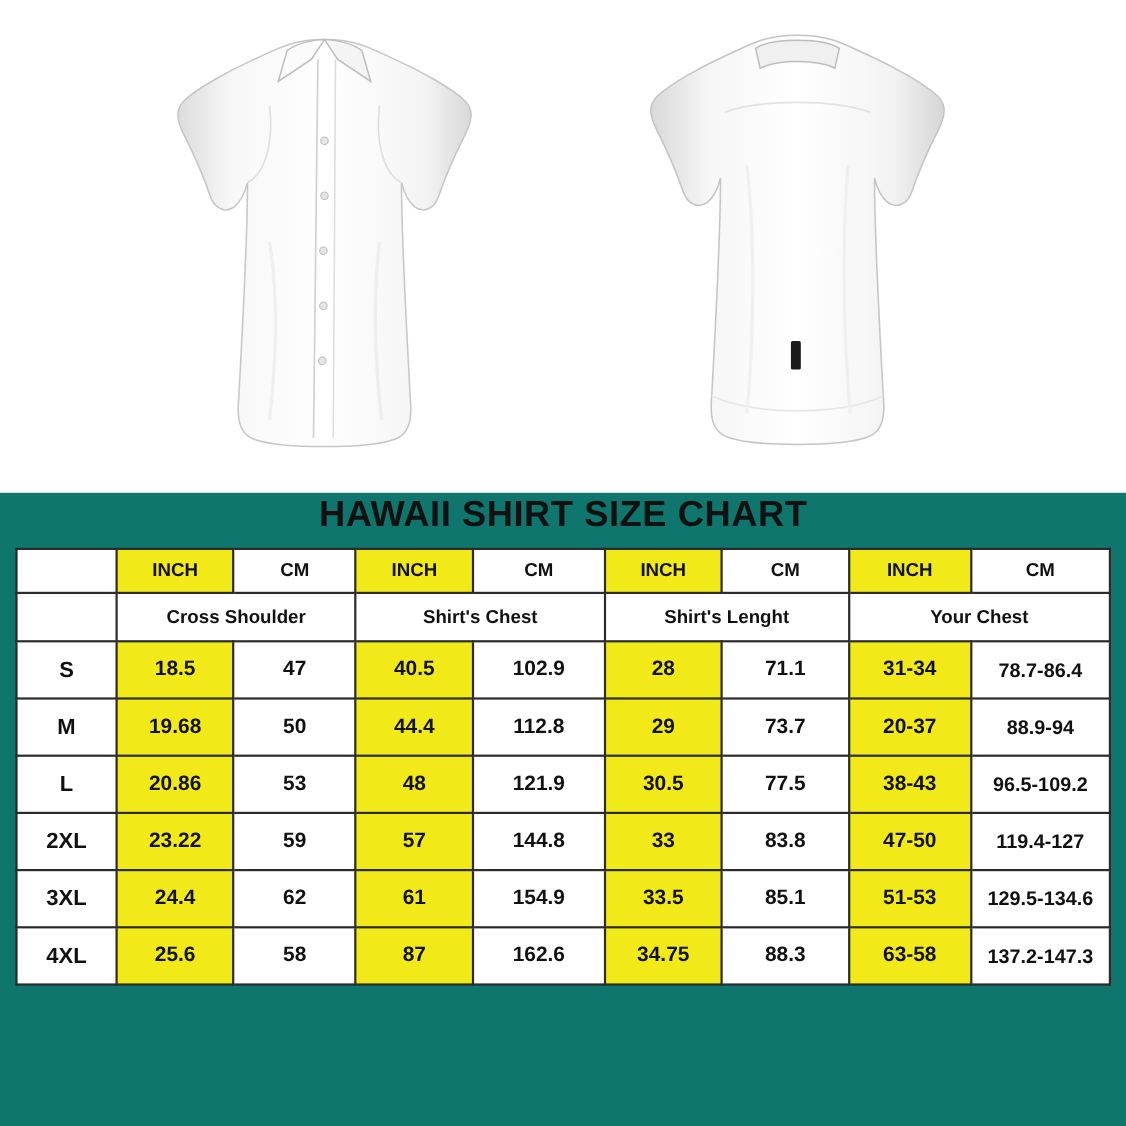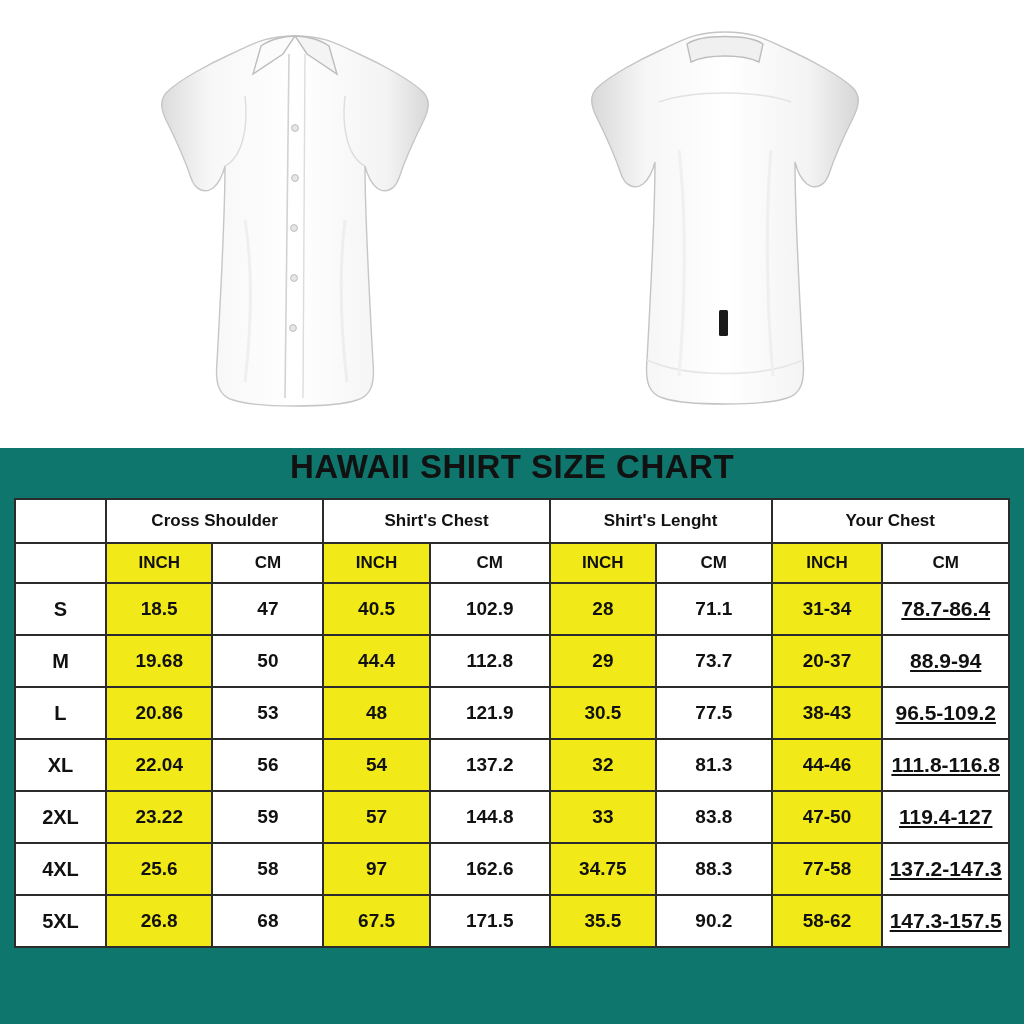--- a/index.html
+++ b/index.html
@@ -86,21 +86,21 @@
     font-weight: bold;
     background: #ffffff;
   }
   td.val {
     height: 50px;
     font-size: 19px;
     font-weight: bold;
     background: #ffffff;
   }
   td.val.hl { background: #f2ea18; text-align: center; }
-  td.val.small { font-size: 21px; font-weight: bold; text-decoration: underline; }
+  td.val.small { font-size: 18px; font-weight: bold; }
 
   col.c-size { width: 82px; }
   col.c-in   { width: 96px; }
   col.c-cm   { width: 100px; }
   col.c-in2  { width: 96px; }
   col.c-cm2  { width: 108px; }
   col.c-in3  { width: 96px; }
   col.c-cm3  { width: 104px; }
   col.c-in4  { width: 100px; }
   col.c-cm4  { width: 114px; }
@@ -200,37 +200,37 @@
           <col class="c-cm">
         <col class="c-in2">
           <col class="c-cm2">
           <col class="c-in3">
         <col class="c-cm3">
           <col class="c-in4">
           <col class="c-cm4">
       </colgroup>
       <thead>
         <tr>
-          <th class="group-head"></th>
-          <th class="group-head" colspan="2">Cross Shoulder</th>
-          <th class="group-head" colspan="2">Shirt's Chest</th>
-          <th class="group-head" colspan="2">Shirt's Lenght</th>
-          <th class="group-head" colspan="2">Your Chest</th>
-        </tr>
-        <tr>
           <th class="unit-head cm"></th>
           <th class="unit-head inch">INCH</th>
           <th class="unit-head cm">CM</th>
           <th class="unit-head inch">INCH</th>
           <th class="unit-head cm">CM</th>
           <th class="unit-head inch">INCH</th>
           <th class="unit-head cm">CM</th>
           <th class="unit-head inch">INCH</th>
           <th class="unit-head cm">CM</th>
         </tr>
+        <tr>
+          <th class="group-head"></th>
+          <th class="group-head" colspan="2">Cross Shoulder</th>
+          <th class="group-head" colspan="2">Shirt's Chest</th>
+          <th class="group-head" colspan="2">Shirt's Lenght</th>
+          <th class="group-head" colspan="2">Your Chest</th>
+        </tr>
       </thead>
       <tbody>
         <tr>
           <td class="size-cell">S</td>
           <td class="val hl">18.5</td>
           <td class="val">47</td>
           <td class="val hl">40.5</td>
           <td class="val">102.9</td>
           <td class="val hl">28</td>
           <td class="val">71.1</td>
@@ -253,60 +253,49 @@
           <td class="val hl">20.86</td>
           <td class="val">53</td>
           <td class="val hl">48</td>
           <td class="val">121.9</td>
           <td class="val hl">30.5</td>
           <td class="val">77.5</td>
           <td class="val hl">38-43</td>
           <td class="val small">96.5-109.2</td>
         </tr>
         <tr>
-          <td class="size-cell">XL</td>
-          <td class="val hl">22.04</td>
-          <td class="val">56</td>
-          <td class="val hl">54</td>
-          <td class="val">137.2</td>
-          <td class="val hl">32</td>
-          <td class="val">81.3</td>
-          <td class="val hl">44-46</td>
-          <td class="val small">111.8-116.8</td>
-        </tr>
-        <tr>
           <td class="size-cell">2XL</td>
           <td class="val hl">23.22</td>
           <td class="val">59</td>
           <td class="val hl">57</td>
           <td class="val">144.8</td>
           <td class="val hl">33</td>
           <td class="val">83.8</td>
           <td class="val hl">47-50</td>
           <td class="val small">119.4-127</td>
         </tr>
         <tr>
+          <td class="size-cell">3XL</td>
+          <td class="val hl">24.4</td>
+          <td class="val">62</td>
+          <td class="val hl">61</td>
+          <td class="val">154.9</td>
+          <td class="val hl">33.5</td>
+          <td class="val">85.1</td>
+          <td class="val hl">51-53</td>
+          <td class="val small">129.5-134.6</td>
+        </tr>
+        <tr>
           <td class="size-cell">4XL</td>
           <td class="val hl">25.6</td>
           <td class="val">58</td>
-          <td class="val hl">97</td>
+          <td class="val hl">87</td>
           <td class="val">162.6</td>
           <td class="val hl">34.75</td>
           <td class="val">88.3</td>
-          <td class="val hl">77-58</td>
+          <td class="val hl">63-58</td>
           <td class="val small">137.2-147.3</td>
-        </tr>
-        <tr>
-          <td class="size-cell">5XL</td>
-          <td class="val hl">26.8</td>
-          <td class="val">68</td>
-          <td class="val hl">67.5</td>
-          <td class="val">171.5</td>
-          <td class="val hl">35.5</td>
-          <td class="val">90.2</td>
-          <td class="val hl">58-62</td>
-          <td class="val small">147.3-157.5</td>
         </tr>
       </tbody>
     </table>
   </div>
 
 </div>
 
 </body></html>

